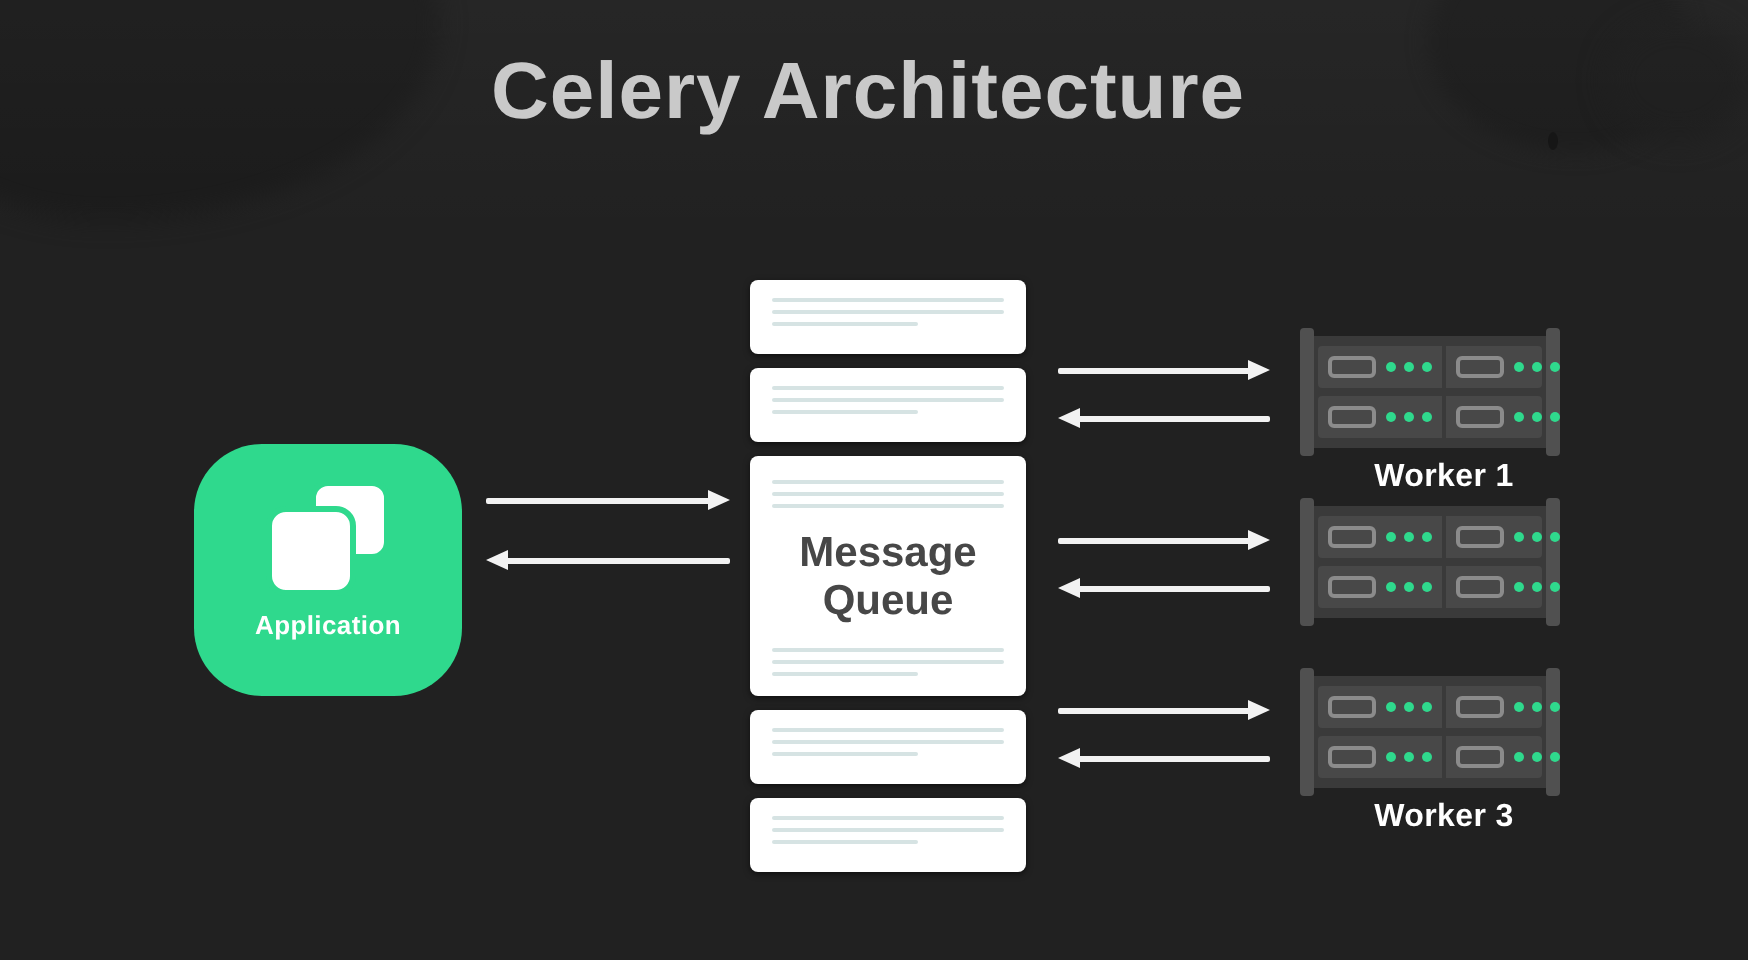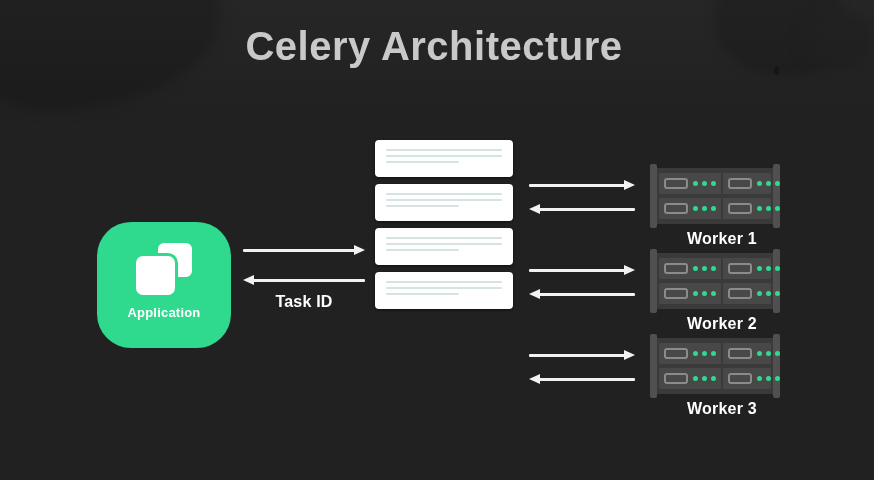--- a/index.html
+++ b/index.html
@@ -233,39 +233,54 @@
   <div class="arrow-group" id="app-queue-arrows">
     <div class="arrow right">
       <div class="shaft"></div>
       <div class="head"></div>
     </div>
     <div id="aq-gap"></div>
     <div class="arrow left">
       <div class="shaft"></div>
       <div class="head"></div>
     </div>
-    <div class="arrow-label" id="aq-label-2">Task ID</div>
   </div>
 
   <div id="queue-stack">
     <div class="q-card small">
       <div class="q-lines">
         <div class="q-line"></div>
         <div class="q-line"></div>
         <div class="q-line short"></div>
       </div>
     </div>
     <div class="q-card small">
       <div class="q-lines">
         <div class="q-line"></div>
         <div class="q-line"></div>
         <div class="q-line short"></div>
       </div>
     </div>
 
+    <div class="q-card main">
+      <div class="q-lines">
+        <div class="q-line"></div>
+        <div class="q-line"></div>
+        <div class="q-line"></div>
+      </div>
+      <div id="queue-title">
+        <div>Message</div>
+        <div>Queue</div>
+      </div>
+      <div class="q-lines">
+        <div class="q-line"></div>
+        <div class="q-line"></div>
+        <div class="q-line short"></div>
+      </div>
+    </div>
 
     <div class="q-card small">
       <div class="q-lines">
         <div class="q-line"></div>
         <div class="q-line"></div>
         <div class="q-line short"></div>
       </div>
     </div>
     <div class="q-card small">
       <div class="q-lines">
@@ -385,21 +400,20 @@
         <div class="rack-unit">
           <div class="unit-box"></div>
           <div class="dots">
             <div class="dot"></div>
             <div class="dot"></div>
             <div class="dot"></div>
           </div>
         </div>
       </div>
     </div>
-    <div class="worker-label">Worker 2</div>
   </div>
 
   <div class="worker" id="worker-3">
     <div class="rack">
       <div class="post l"></div>
       <div class="post r"></div>
       <div class="rack-row">
         <div class="rack-unit">
           <div class="unit-box"></div>
           <div class="dots">

